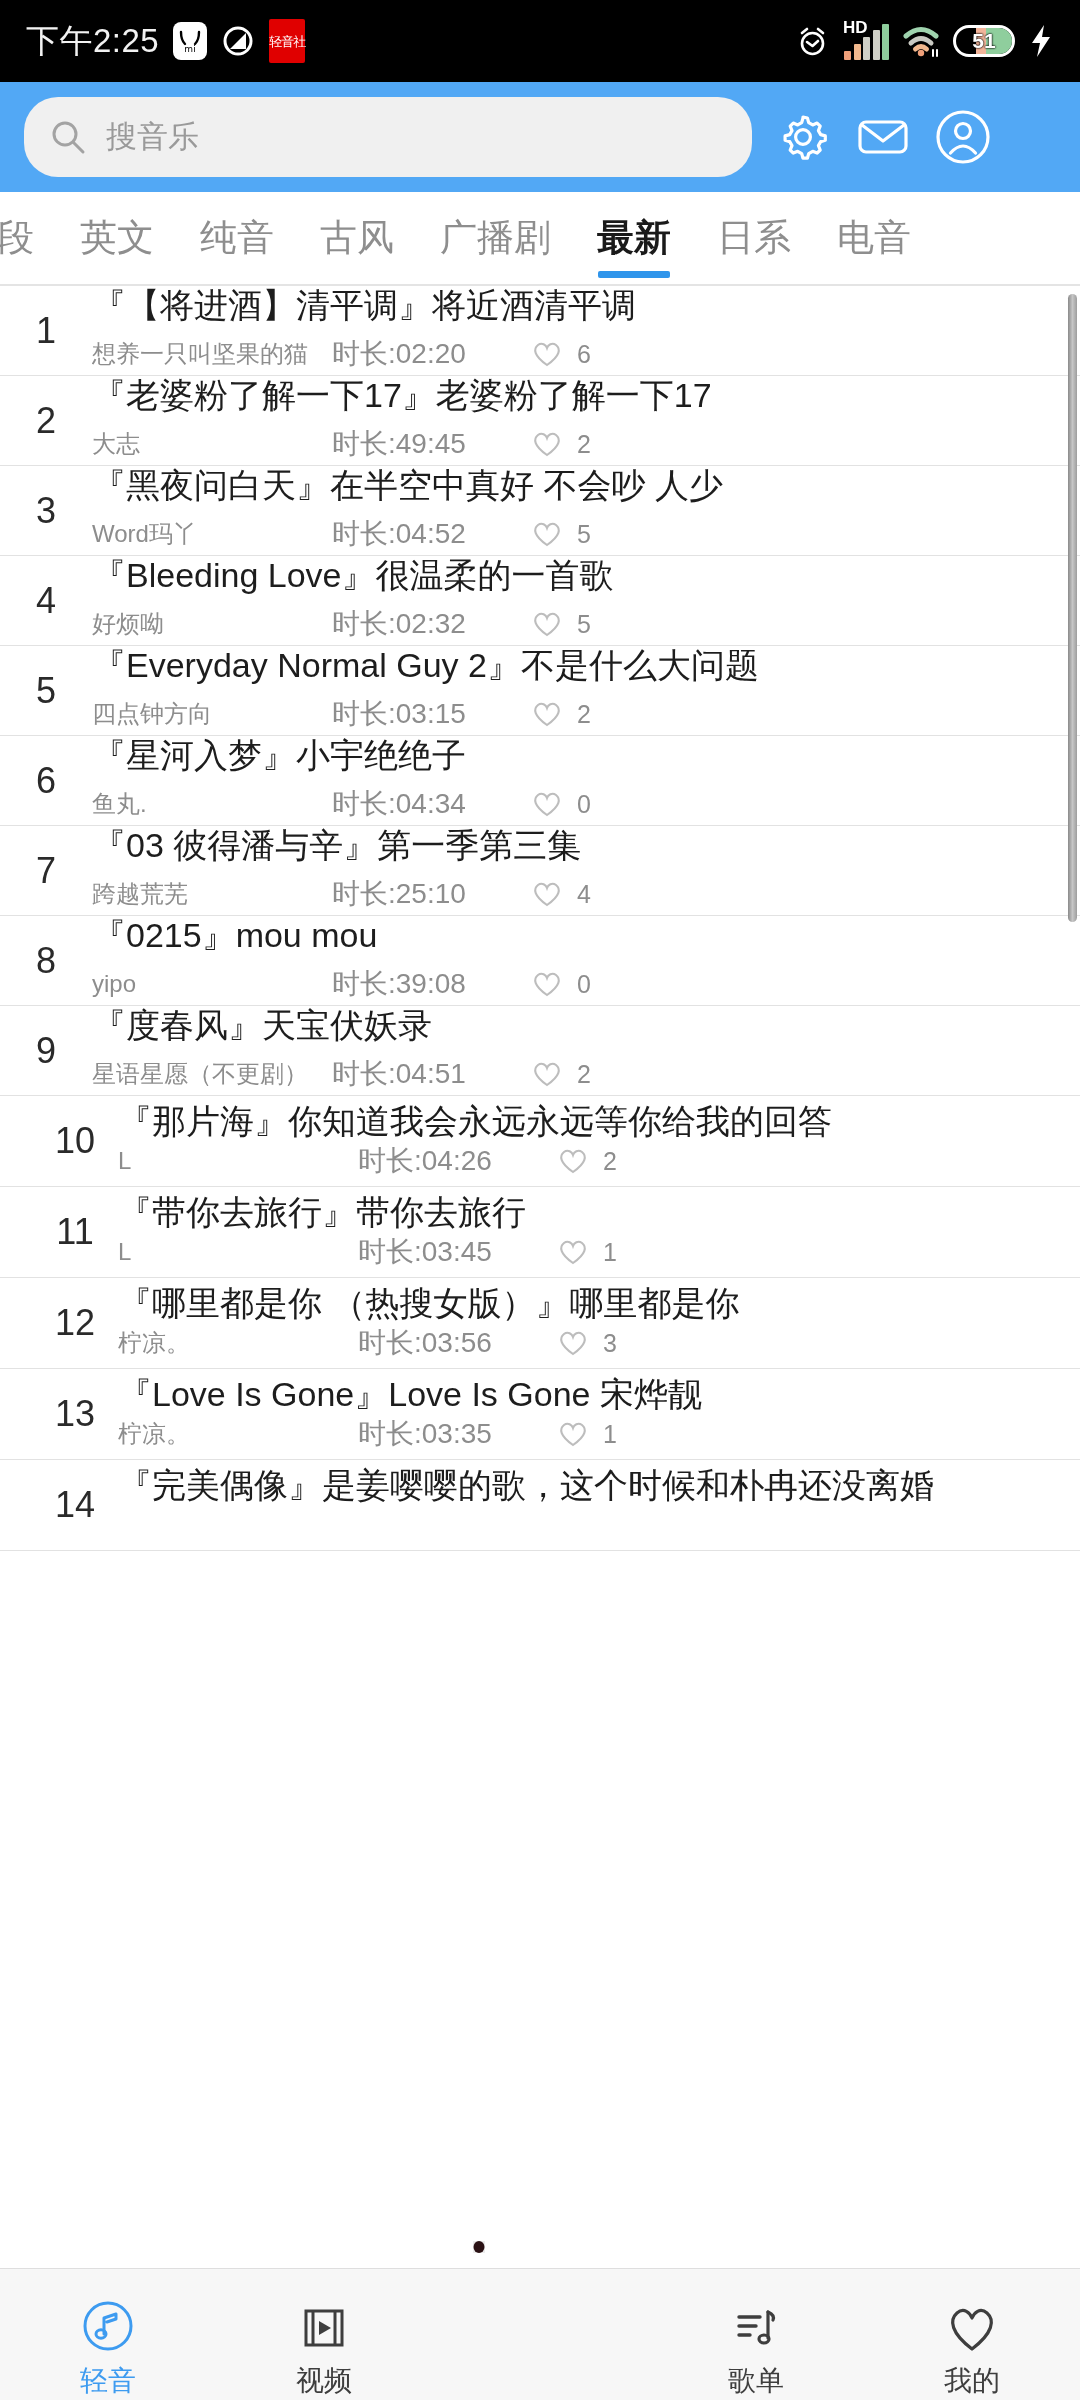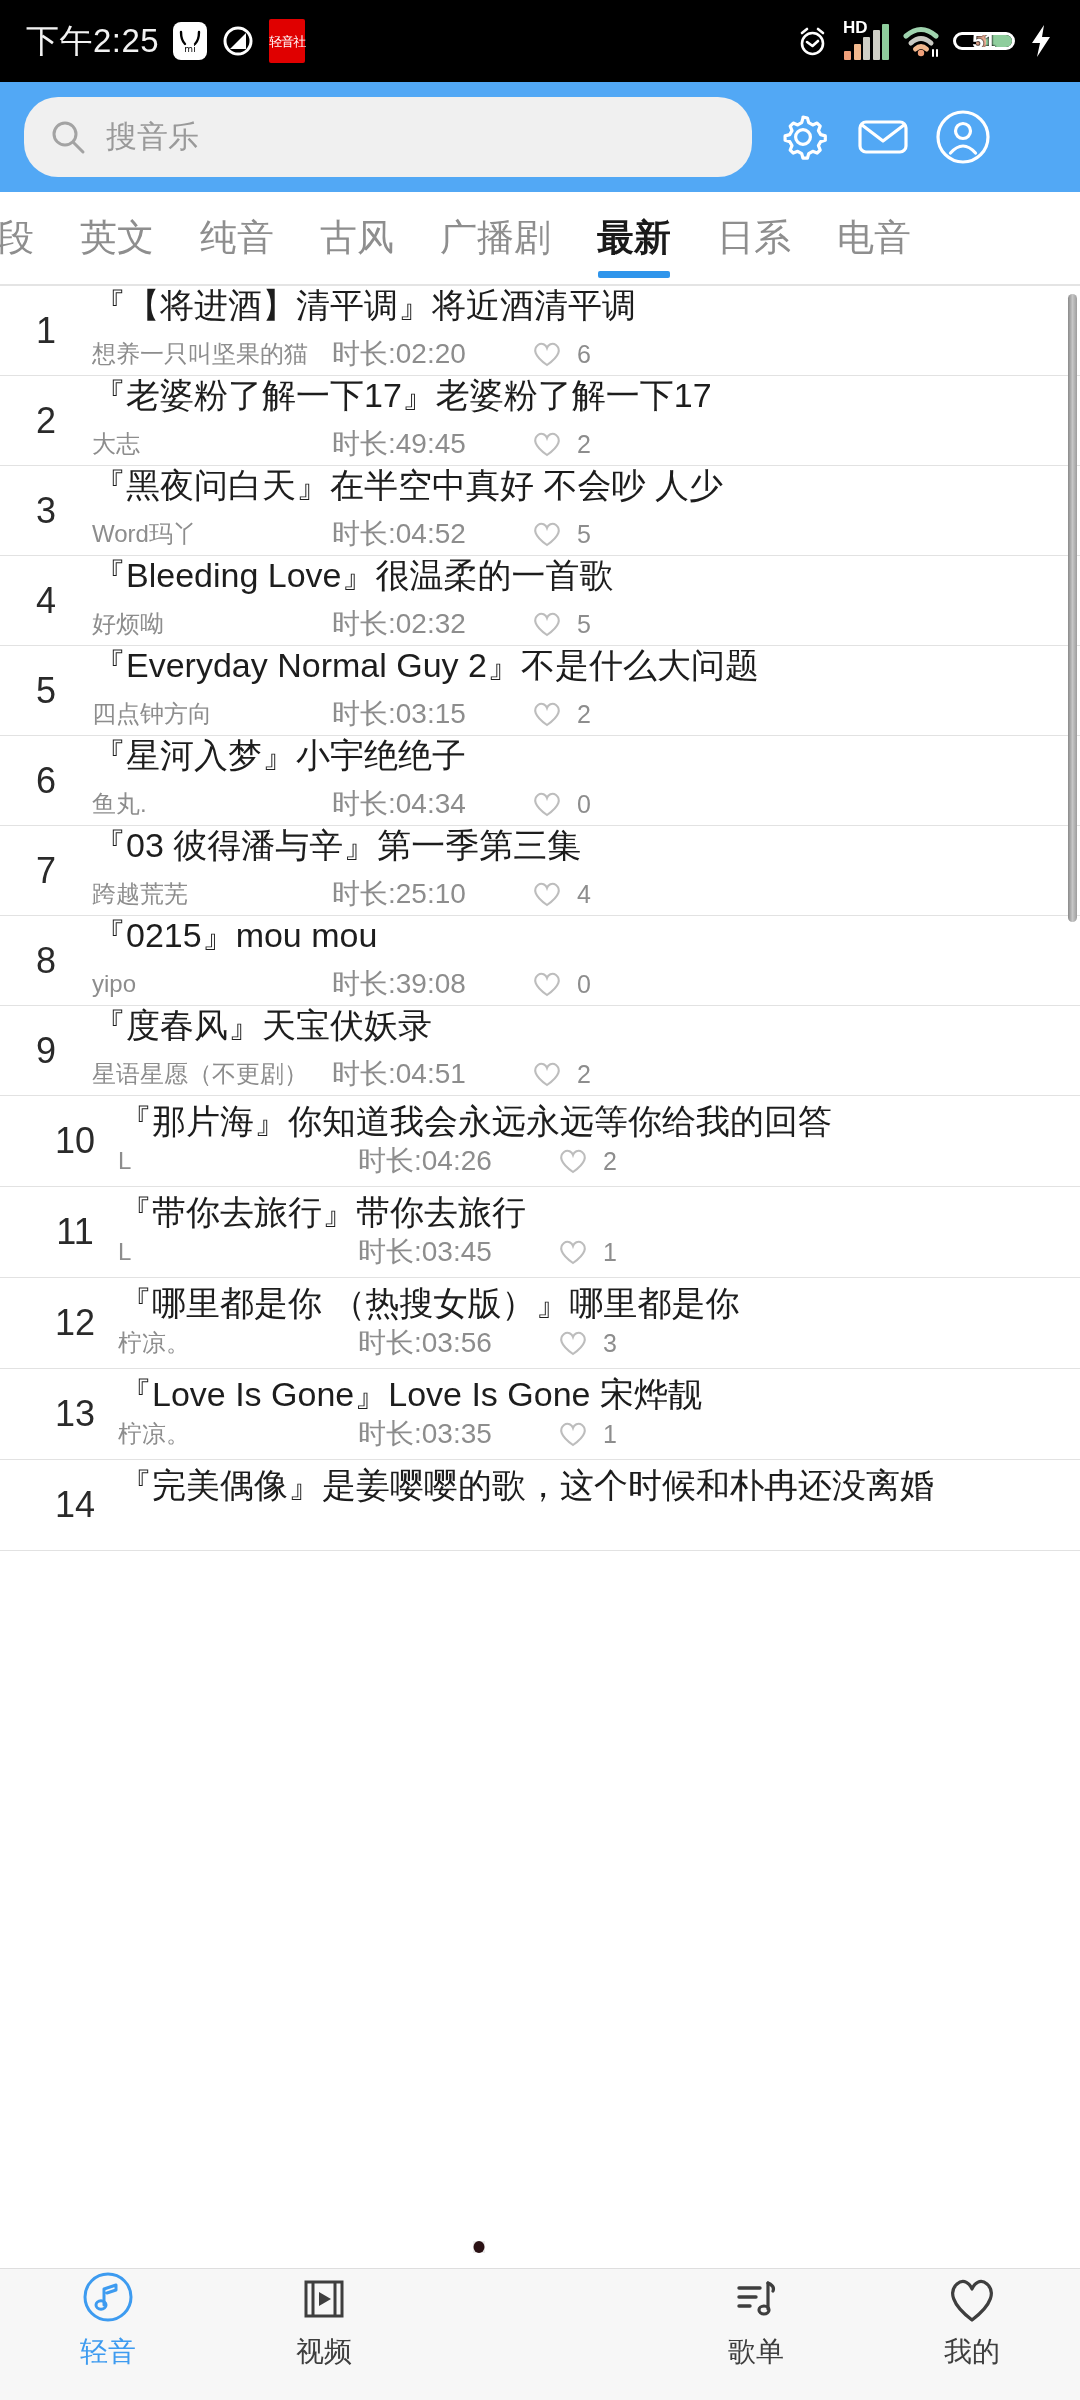--- a/index.html
+++ b/index.html
@@ -44,21 +44,21 @@
   }
   .sig-bars{display:flex;align-items:flex-end;gap:2.5px;margin-left:2px;padding-top:2px;}
   .sig-bars i{width:7px;border-radius:1px;display:block;}
   .sig-bars i:nth-child(1){height:9px;background:#f0a07a;}
   .sig-bars i:nth-child(2){height:16px;background:#f3b98e;}
   .sig-bars i:nth-child(3){height:23px;background:#cfcfc6;}
   .sig-bars i:nth-child(4){height:30px;background:#cfcfc6;}
   .sig-bars i:nth-child(5){height:36px;background:#8fce9d;}
   .wifi-ic{width:38px;height:33px;position:relative;}
   .battery{
-    width:62px;height:18px;border:3px solid #fff;border-radius:16px;
+    width:62px;height:32px;border:3px solid #fff;border-radius:16px;
     display:flex;align-items:center;position:relative;overflow:hidden;
   }
   .battery .fillr{position:absolute;right:0;top:0;bottom:0;width:26px;background:#8fce9d;}
   .battery .fillm{position:absolute;right:26px;top:0;bottom:0;width:10px;background:#f2b49a;}
   .battery .btxt{
     position:relative;z-index:2;width:100%;text-align:center;
     font-size:21px;font-weight:700;color:#fff;
     text-shadow:0 0 2px #000,0 0 2px #000;
   }
   .bolt{width:26px;height:34px;}
@@ -147,21 +147,21 @@
   }
 
   
   .bottomnav{
     position:absolute;left:0;right:0;bottom:0;height:132px;
     background:#f7f7f7;border-top:1px solid #dedede;
     display:flex;align-items:center;
   }
   .navitem{
     flex:1;display:flex;flex-direction:column;align-items:center;
-    justify-content:flex-start;gap:8px;height:100%;
+    justify-content:flex-end;gap:8px;height:100%;
   }
   .navitem .ic{height:56px;display:flex;align-items:flex-end;justify-content:center;}
   .navitem .lbl{
     font-size:28px;color:#3e3e3e;
     font-family:"Liberation Sans","DejaVu Sans",sans-serif;
   }
   .navitem.active .lbl{color:#3d9bf0;}
   .navitem.center{position:relative;}
   .vinyl-wrap{
     position:absolute;left:50%;top:-22px;transform:translateX(-50%);

